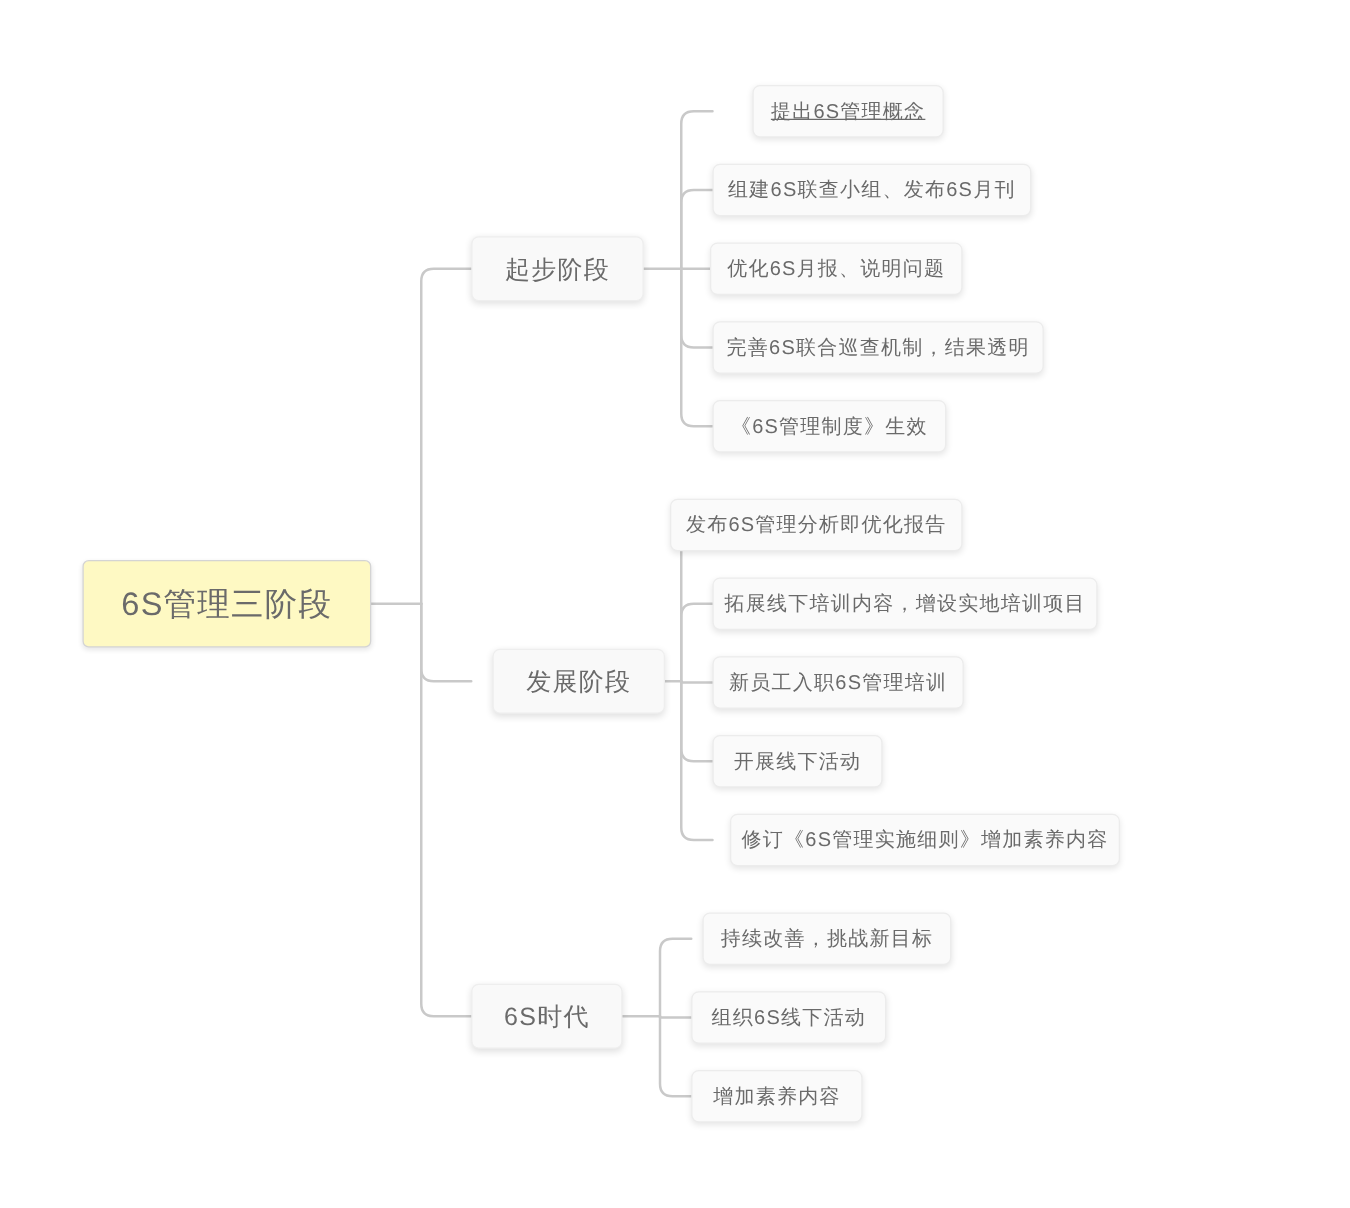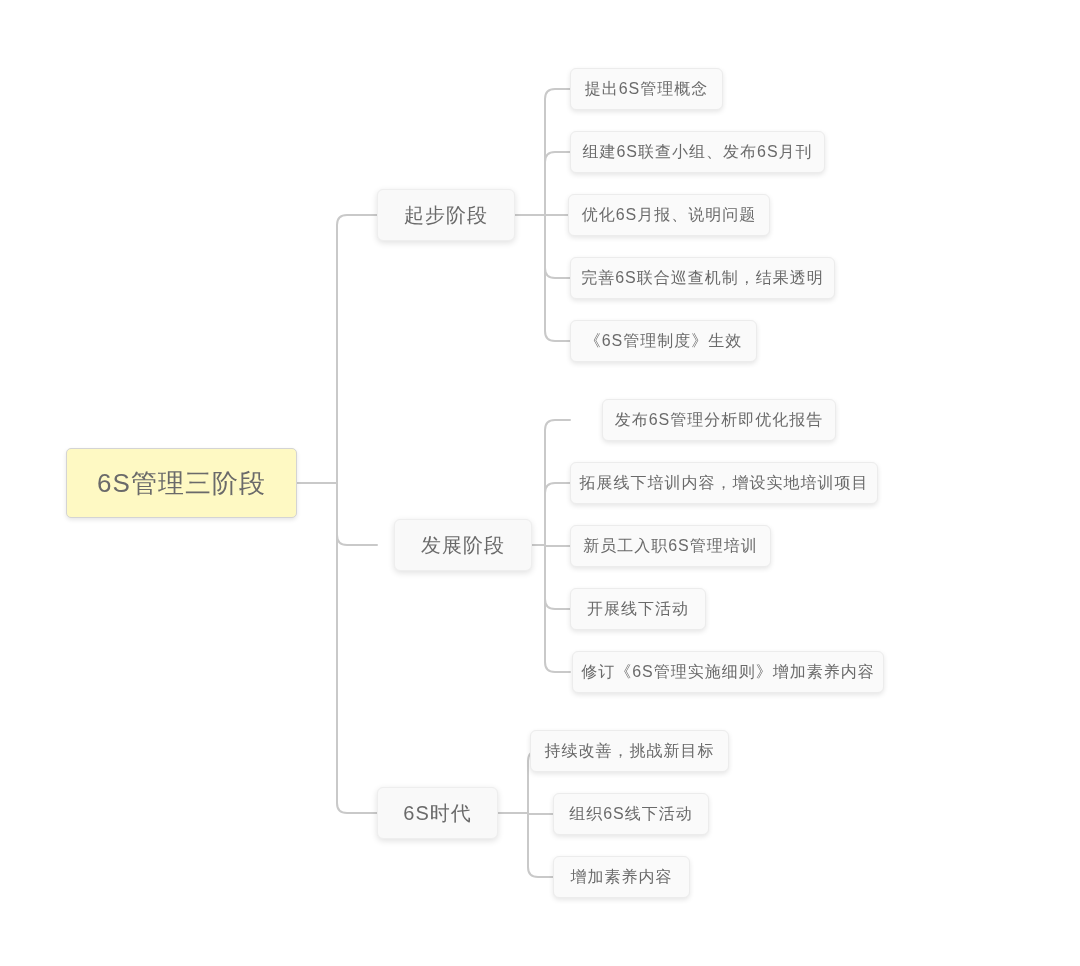--- a/index.html
+++ b/index.html
@@ -76,29 +76,29 @@
       <path d="M 545 545 V 662 Q 545 672 555 672 H 570" fill="none" stroke="#c9c9c9" stroke-width="2" stroke-linecap="round"></path>
       <path d="M 337 483 V 803 Q 337 813 347 813 H 377" fill="none" stroke="#c9c9c9" stroke-width="2" stroke-linecap="round"></path>
       <path d="M 498 813 H 528" fill="none" stroke="#c9c9c9" stroke-width="2" stroke-linecap="round"></path>
       <path d="M 528 813 V 761 Q 528 751 538 751 H 553" fill="none" stroke="#c9c9c9" stroke-width="2" stroke-linecap="round"></path>
       <path d="M 528 814 H 553" fill="none" stroke="#c9c9c9" stroke-width="2" stroke-linecap="round"></path>
       <path d="M 528 813 V 867 Q 528 877 538 877 H 553" fill="none" stroke="#c9c9c9" stroke-width="2" stroke-linecap="round"></path>
     </svg>
   <div id="node-layer">
       <div class="node root" style="left: 66px; top: 448px; width: 231px; height: 70px;">6S管理三阶段</div>
       <div class="node branch" style="left: 377px; top: 189px; width: 138px; height: 52px;">起步阶段</div>
-      <div class="node leaf" style="left: 570px; top: 68px; width: 153px; height: 42px;">提出6S管理概念</div>
+      <div class="node leaf" style="left: 602px; top: 68px; width: 153px; height: 42px; text-decoration: underline;">提出6S管理概念</div>
       <div class="node leaf" style="left: 570px; top: 131px; width: 255px; height: 42px;">组建6S联查小组、发布6S月刊</div>
       <div class="node leaf" style="left: 568px; top: 194px; width: 202px; height: 42px;">优化6S月报、说明问题</div>
       <div class="node leaf" style="left: 570px; top: 257px; width: 265px; height: 42px;">完善6S联合巡查机制，结果透明</div>
       <div class="node leaf" style="left: 570px; top: 320px; width: 187px; height: 42px;">《6S管理制度》生效</div>
       <div class="node branch" style="left: 394px; top: 519px; width: 138px; height: 52px;">发展阶段</div>
-      <div class="node leaf" style="left: 602px; top: 399px; width: 234px; height: 42px;">发布6S管理分析即优化报告</div>
+      <div class="node leaf" style="left: 536px; top: 399px; width: 234px; height: 42px;">发布6S管理分析即优化报告</div>
       <div class="node leaf" style="left: 570px; top: 462px; width: 308px; height: 42px;">拓展线下培训内容，增设实地培训项目</div>
       <div class="node leaf" style="left: 570px; top: 525px; width: 201px; height: 42px;">新员工入职6S管理培训</div>
       <div class="node leaf" style="left: 570px; top: 588px; width: 136px; height: 42px;">开展线下活动</div>
-      <div class="node leaf" style="left: 572px; top: 651px; width: 312px; height: 42px;">修订《6S管理实施细则》增加素养内容</div>
+      <div class="node leaf" style="left: 584px; top: 651px; width: 312px; height: 42px;">修订《6S管理实施细则》增加素养内容</div>
       <div class="node branch" style="left: 377px; top: 787px; width: 121px; height: 52px;">6S时代</div>
-      <div class="node leaf" style="left: 530px; top: 730px; width: 199px; height: 42px;">持续改善，挑战新目标</div>
+      <div class="node leaf" style="left: 562px; top: 730px; width: 199px; height: 42px;">持续改善，挑战新目标</div>
       <div class="node leaf" style="left: 553px; top: 793px; width: 156px; height: 42px;">组织6S线下活动</div>
       <div class="node leaf" style="left: 553px; top: 856px; width: 137px; height: 42px;">增加素养内容</div>
     </div>
 </div>
 
 </body></html>

